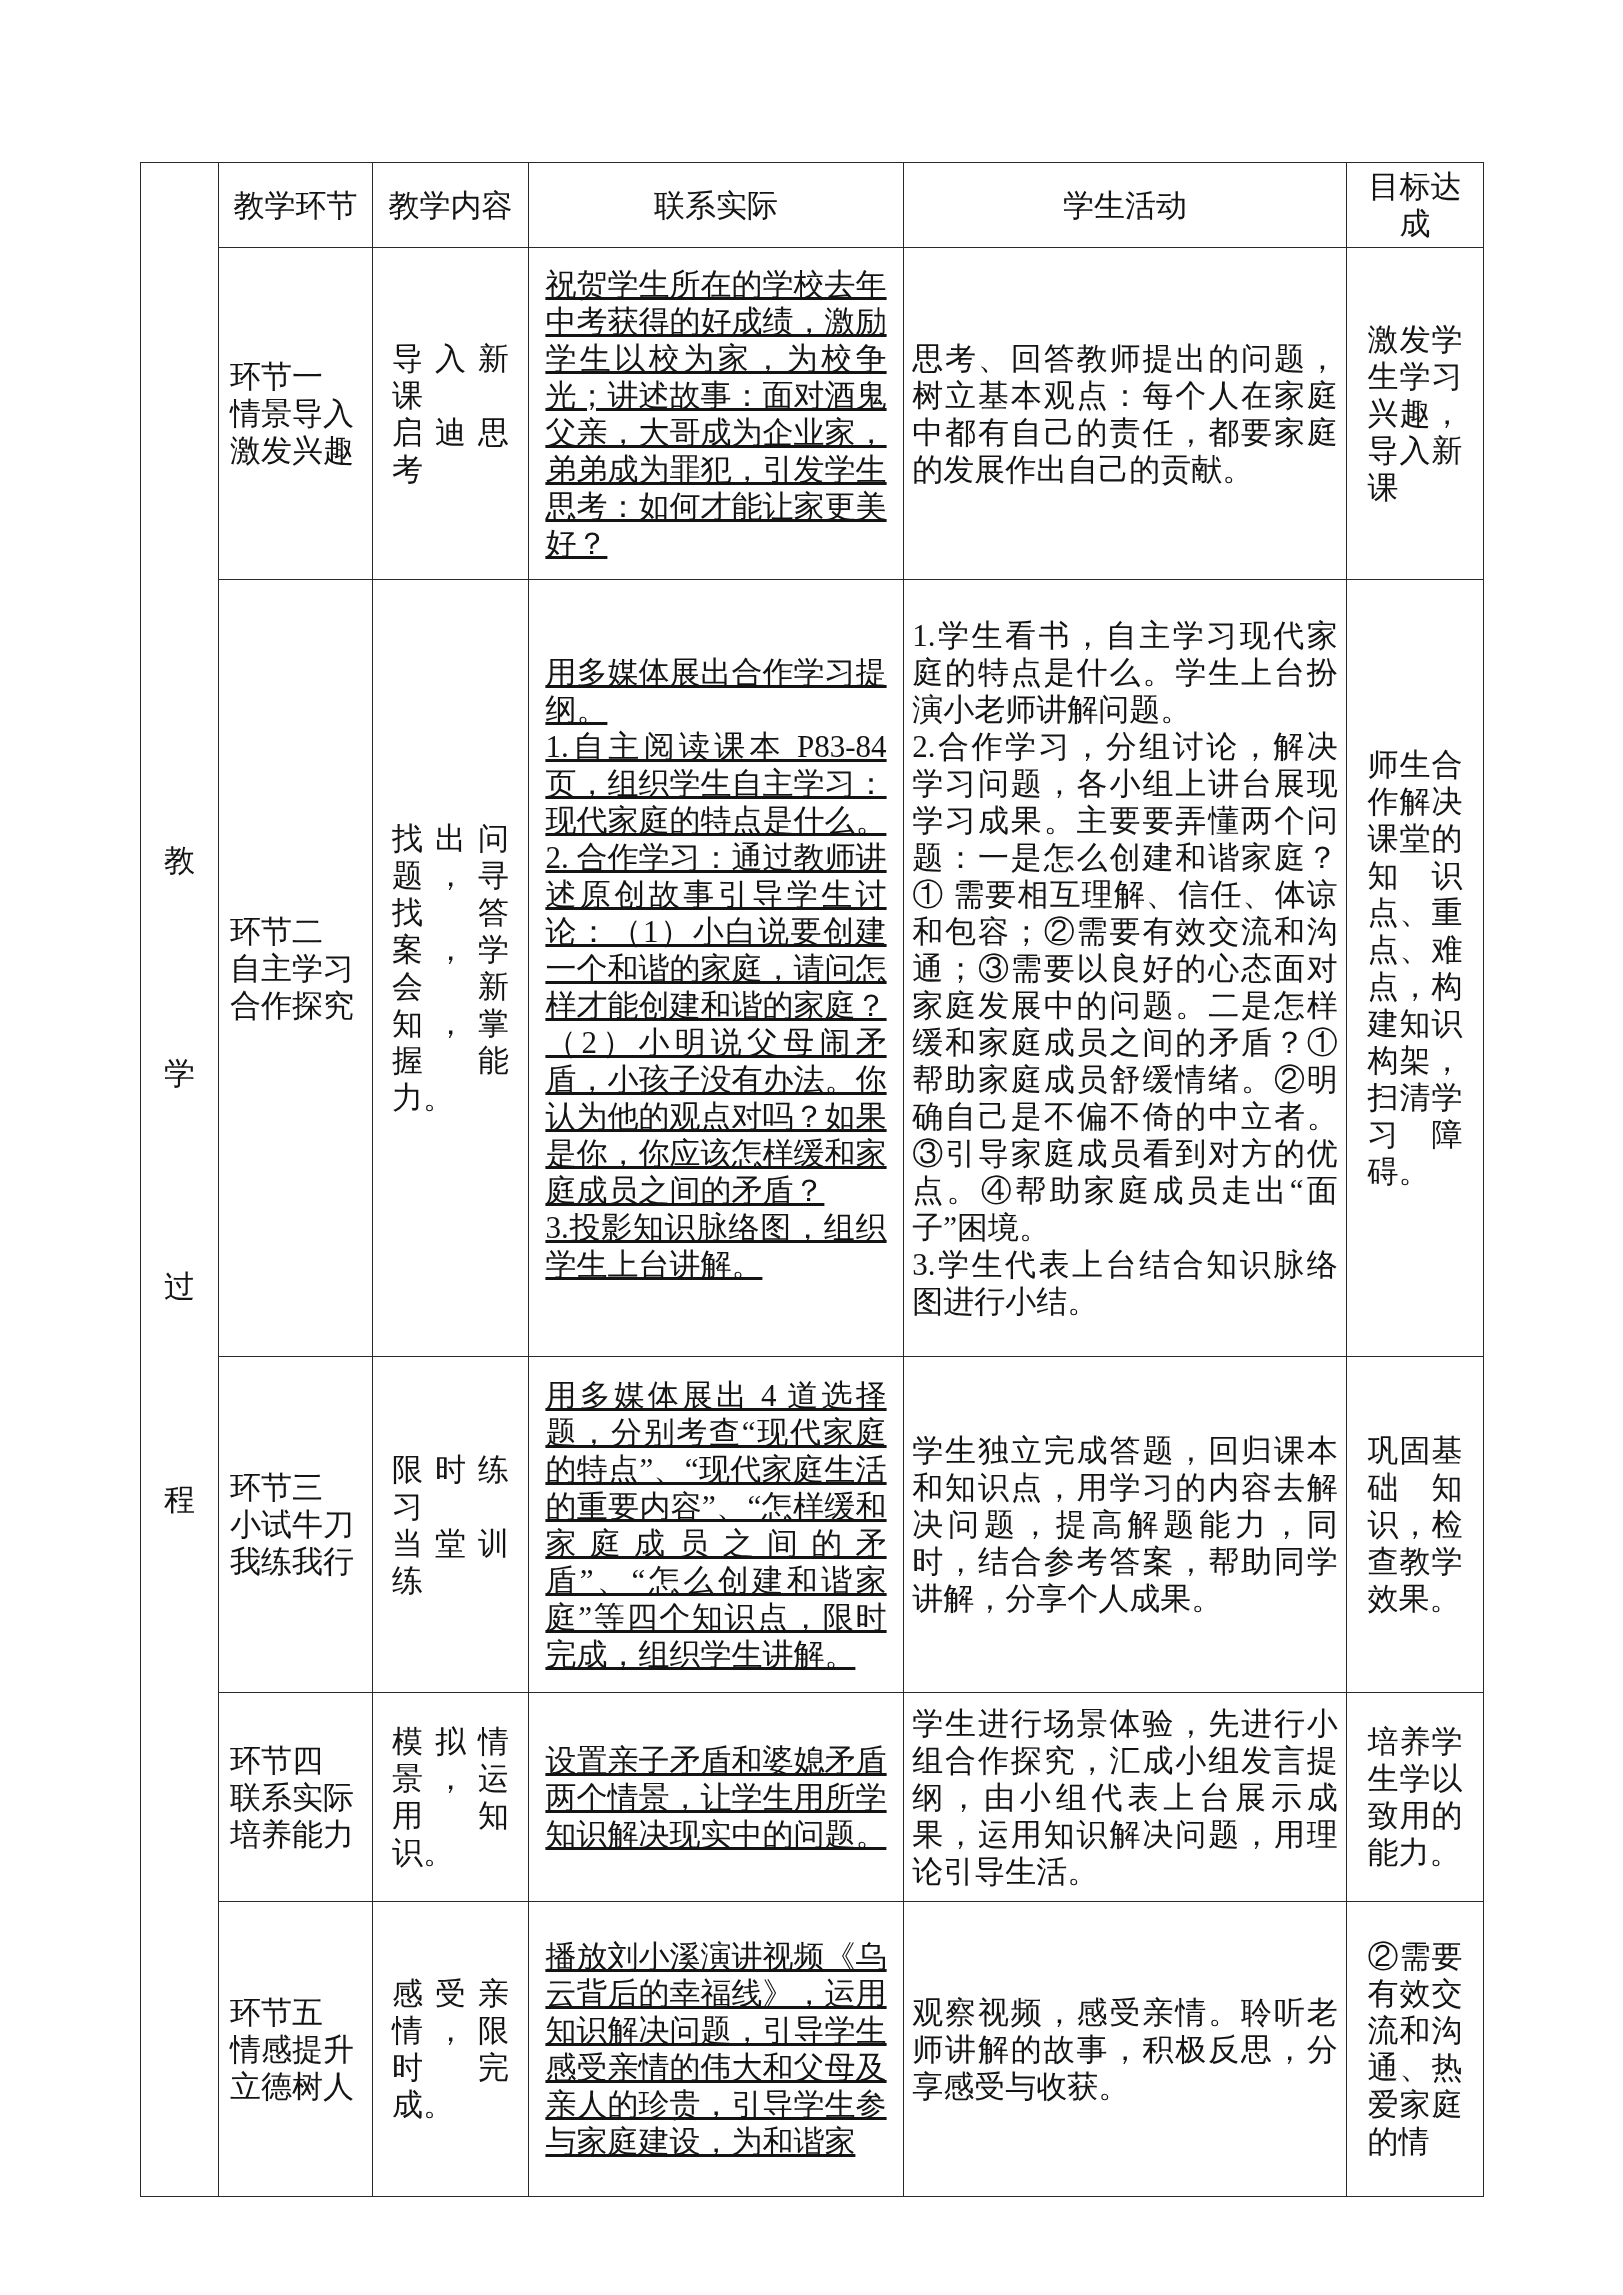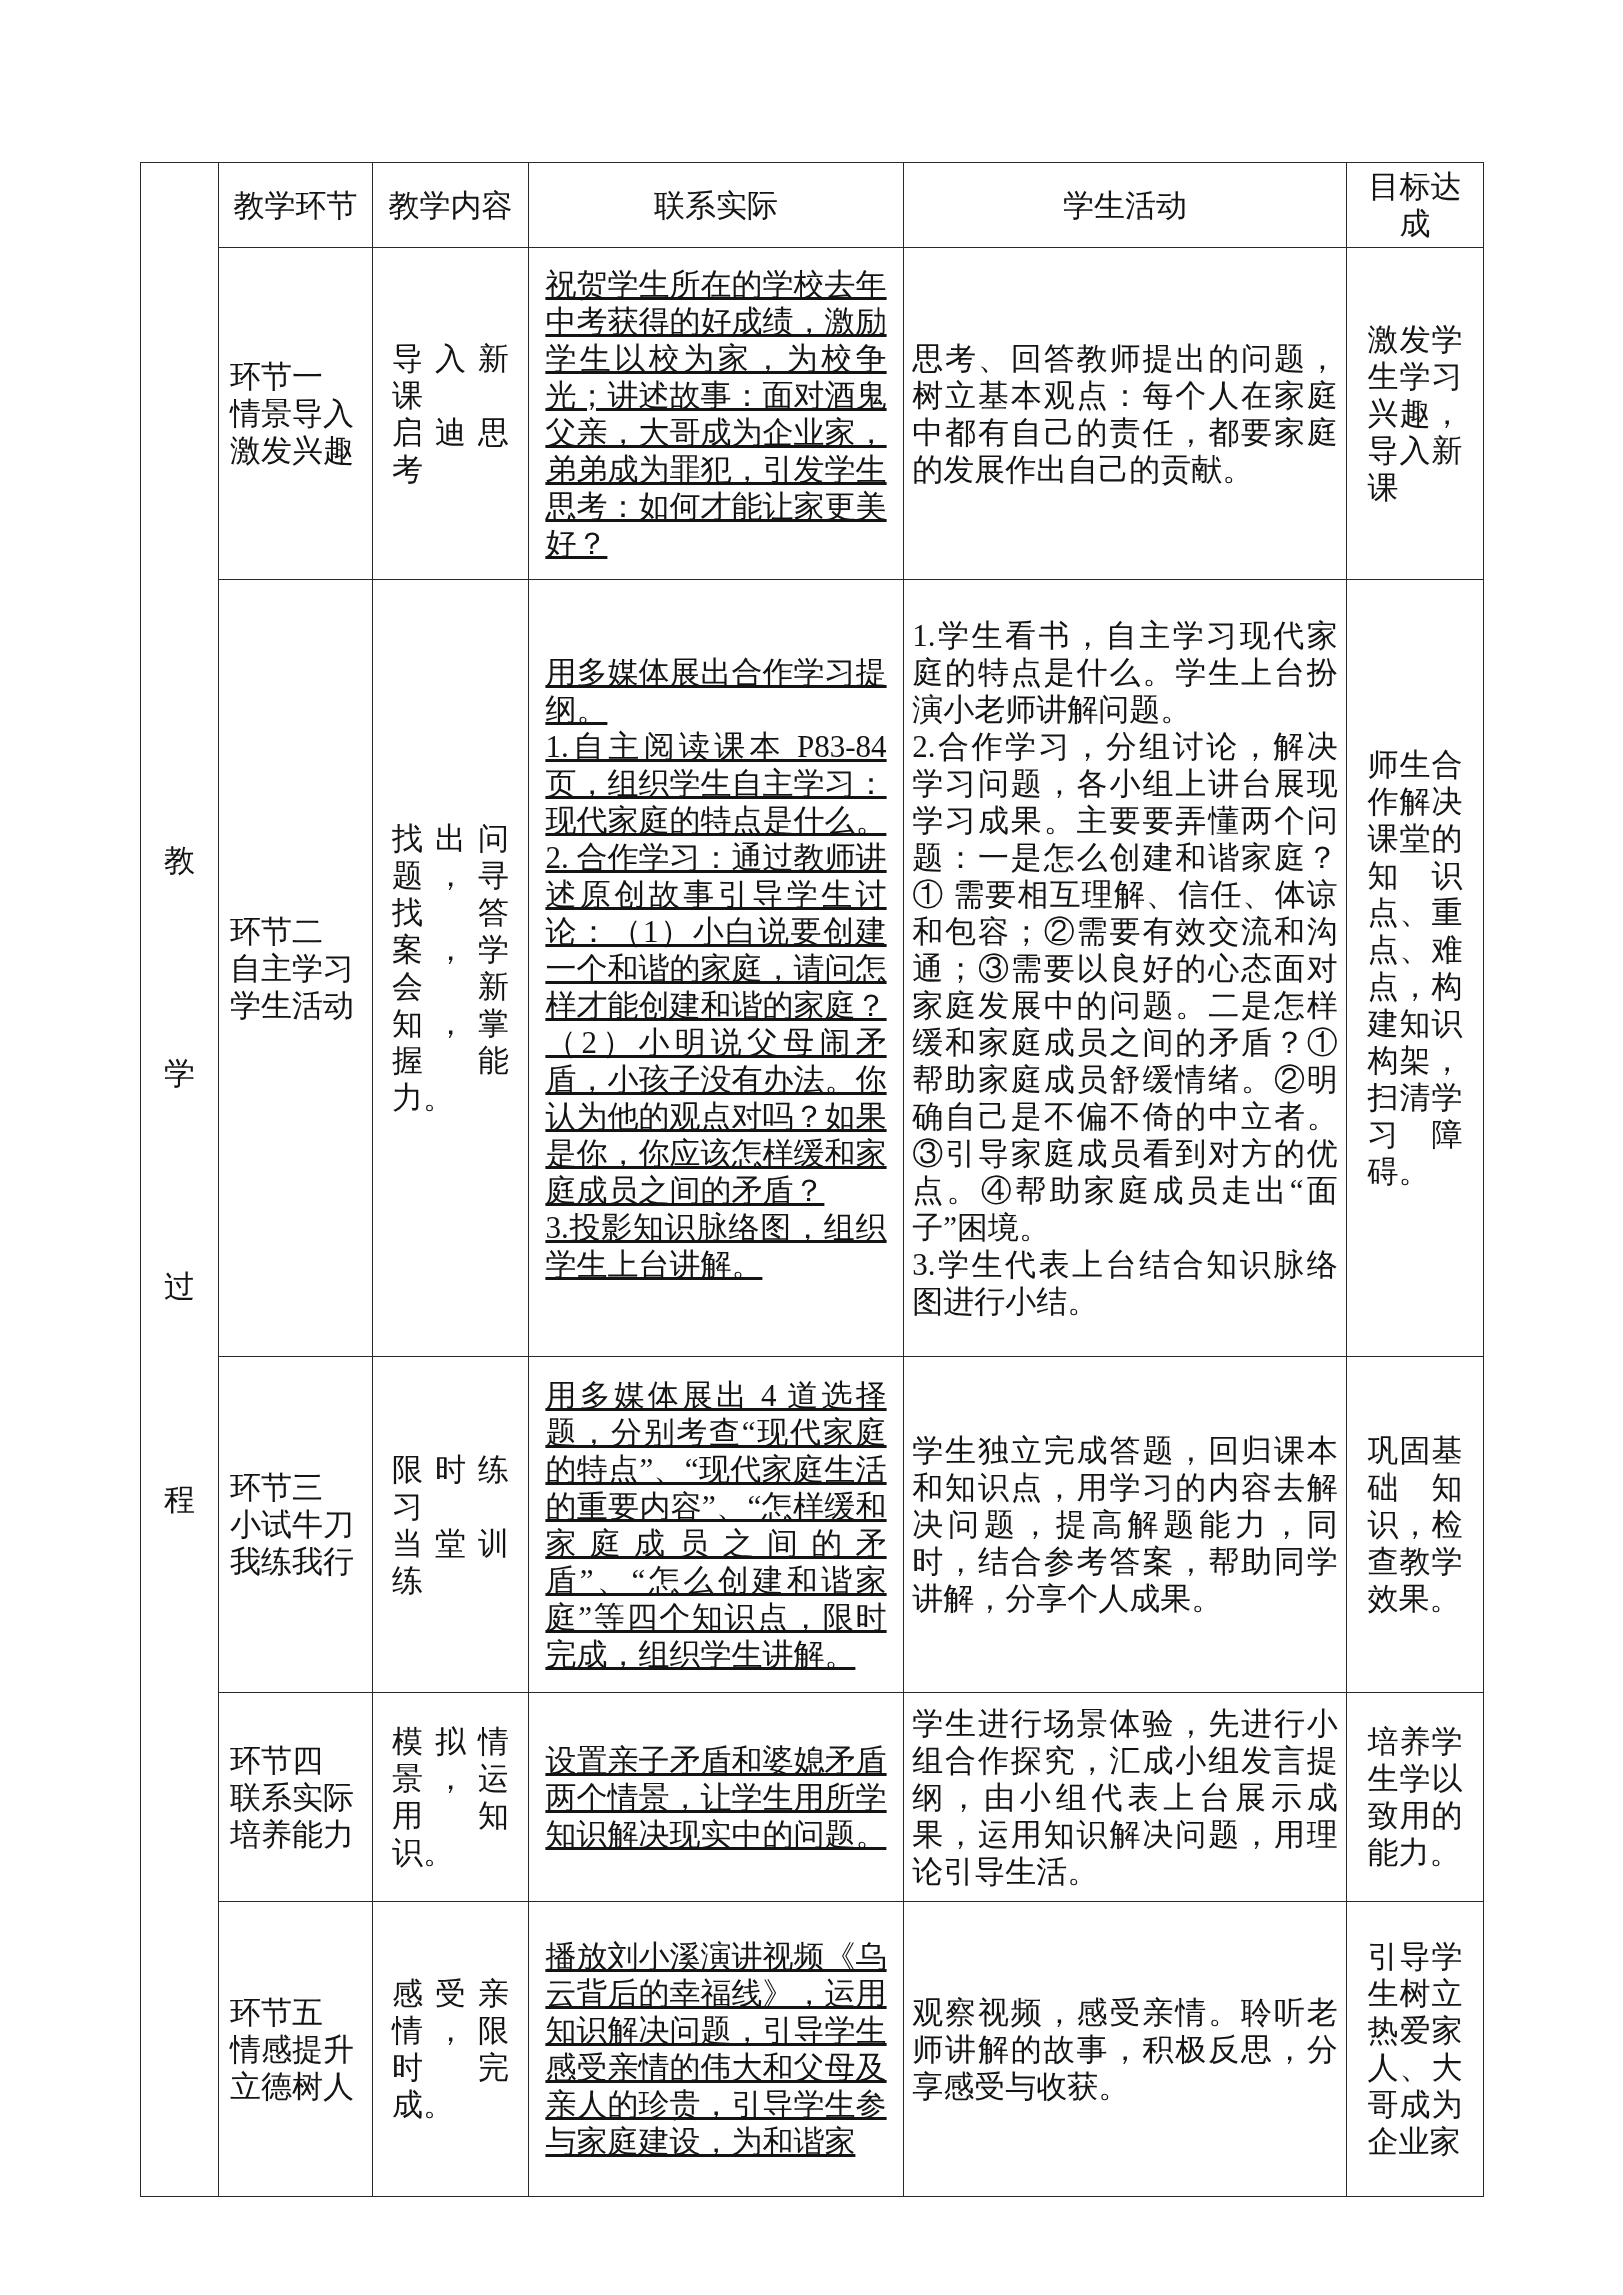--- a/index.html
+++ b/index.html
@@ -87,21 +87,21 @@
       <td class="c-content">导入新课
 启迪思考</td>
       <td class="c-teacher">祝贺学生所在的学校去年中考获得的好成绩，激励学生以校为家，为校争光；讲述故事：面对酒鬼父亲，大哥成为企业家，弟弟成为罪犯，引发学生思考：如何才能让家更美好？</td>
       <td class="c-student">思考、回答教师提出的问题，树立基本观点：每个人在家庭中都有自己的责任，都要家庭的发展作出自己的贡献。</td>
       <td class="c-goal">激发学生学习兴趣，导入新课</td>
     </tr>
 
     <tr class="r2">
       <td class="c-stage">环节二
 自主学习
-学生活动</td>
+合作探究</td>
       <td class="c-content">找出问题，寻找答案，学会新知，掌握能力。</td>
       <td class="c-teacher">用多媒体展出合作学习提纲。
 1.自主阅读课本 P83-84 页，组织学生自主学习：现代家庭的特点是什么。
 2. 合作学习：通过教师讲述原创故事引导学生讨论：（1）小白说要创建一个和谐的家庭，请问怎样才能创建和谐的家庭？（2）小明说父母闹矛盾，小孩子没有办法。你认为他的观点对吗？如果是你，你应该怎样缓和家庭成员之间的矛盾？
 3.投影知识脉络图，组织学生上台讲解。</td>
       <td class="c-student">1.学生看书，自主学习现代家庭的特点是什么。学生上台扮演小老师讲解问题。
 2.合作学习，分组讨论，解决学习问题，各小组上讲台展现学习成果。主要要弄懂两个问题：一是怎么创建和谐家庭？① 需要相互理解、信任、体谅和包容；②需要有效交流和沟通；③需要以良好的心态面对家庭发展中的问题。二是怎样缓和家庭成员之间的矛盾？①帮助家庭成员舒缓情绪。②明确自己是不偏不倚的中立者。③引导家庭成员看到对方的优点。④帮助家庭成员走出“面子”困境。
 3.学生代表上台结合知识脉络图进行小结。</td>
       <td class="c-goal">师生合作解决课堂的知识点、重点、难点，构建知识构架，扫清学习障碍。</td>
     </tr>
@@ -127,18 +127,18 @@
       <td class="c-goal">培养学生学以致用的能力。</td>
     </tr>
 
     <tr class="r5">
       <td class="c-stage">环节五
 情感提升
 立德树人</td>
       <td class="c-content">感受亲情，限时完成。</td>
       <td class="c-teacher">播放刘小溪演讲视频《乌云背后的幸福线》，运用知识解决问题，引导学生感受亲情的伟大和父母及亲人的珍贵，引导学生参与家庭建设，为和谐家</td>
       <td class="c-student">观察视频，感受亲情。聆听老师讲解的故事，积极反思，分享感受与收获。</td>
-      <td class="c-goal">引导学生树立热爱家人、大哥成为企业家</td>
+      <td class="c-goal">②需要有效交流和沟通、热爱家庭的情</td>
     </tr>
   </tbody>
     </table>
 </div>
 
 
 </body></html>

